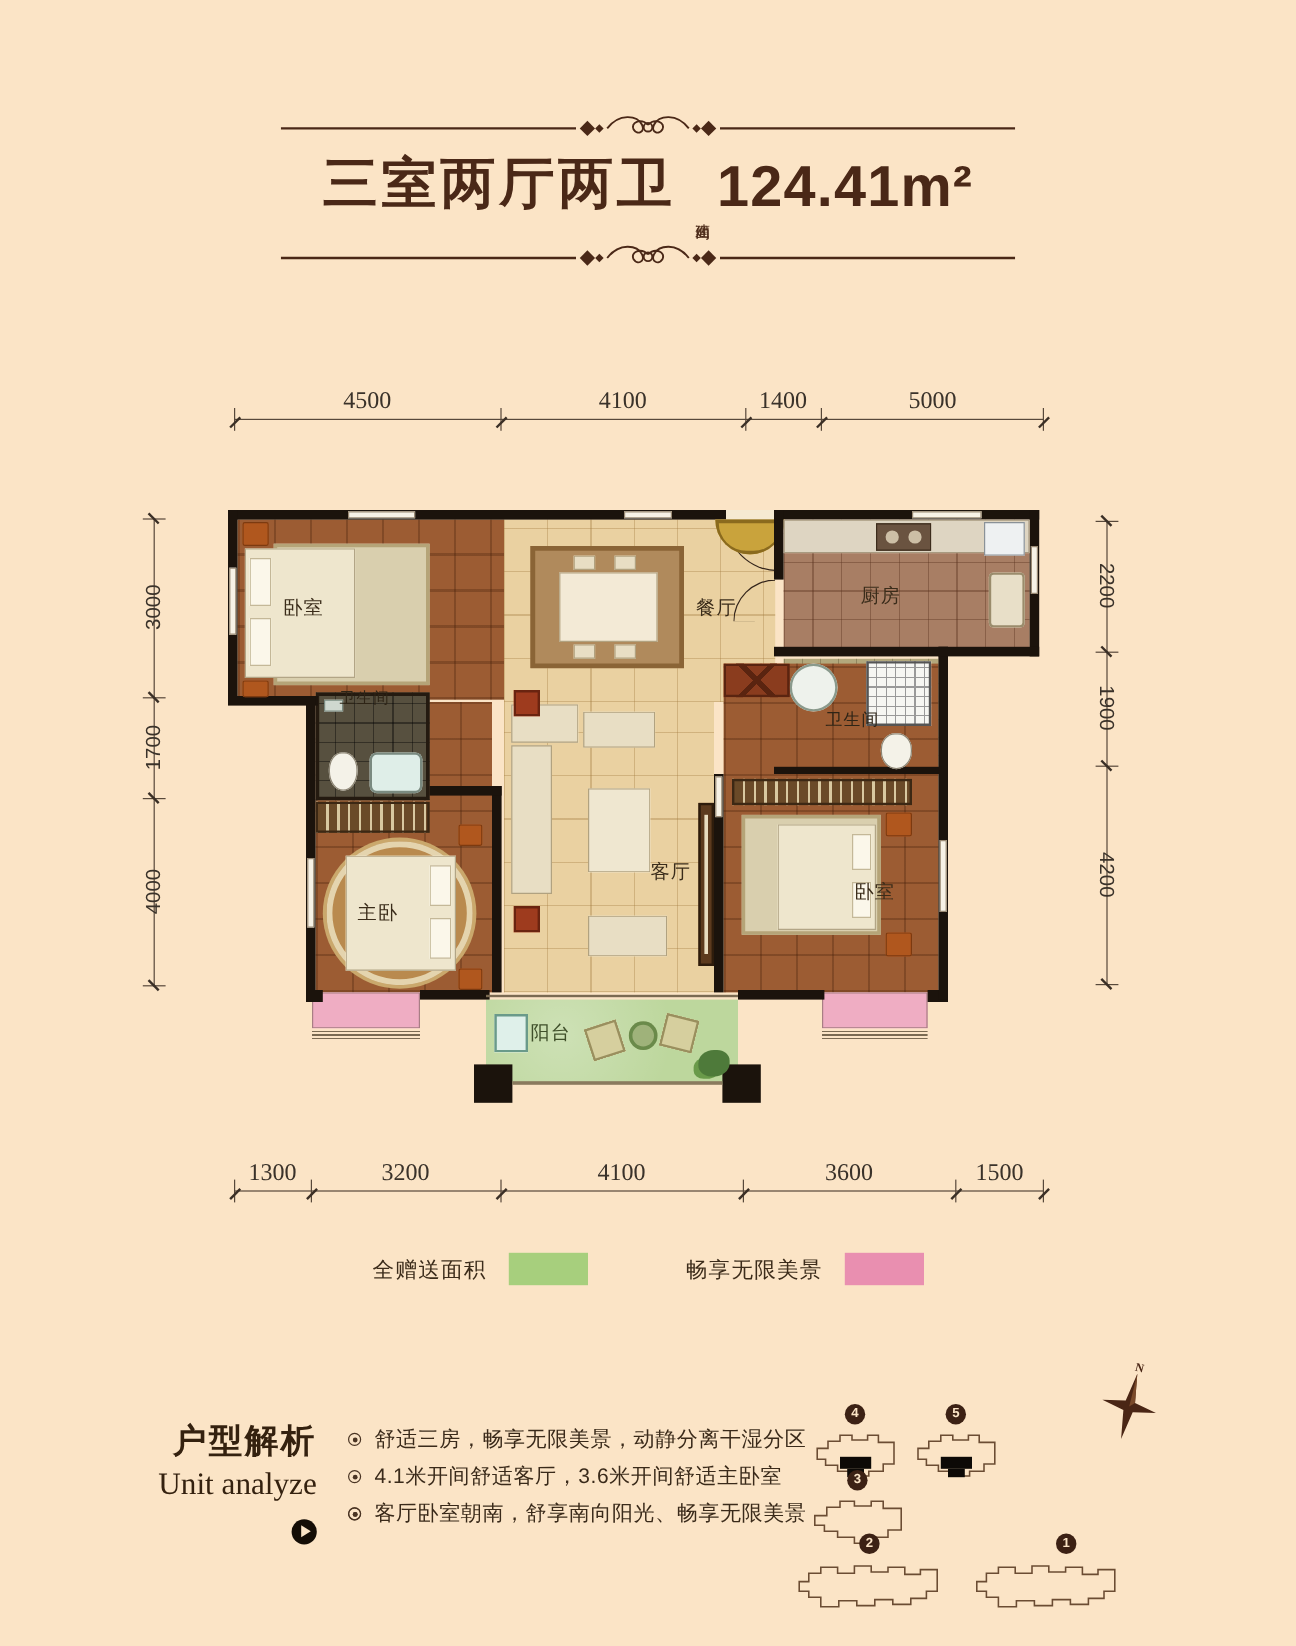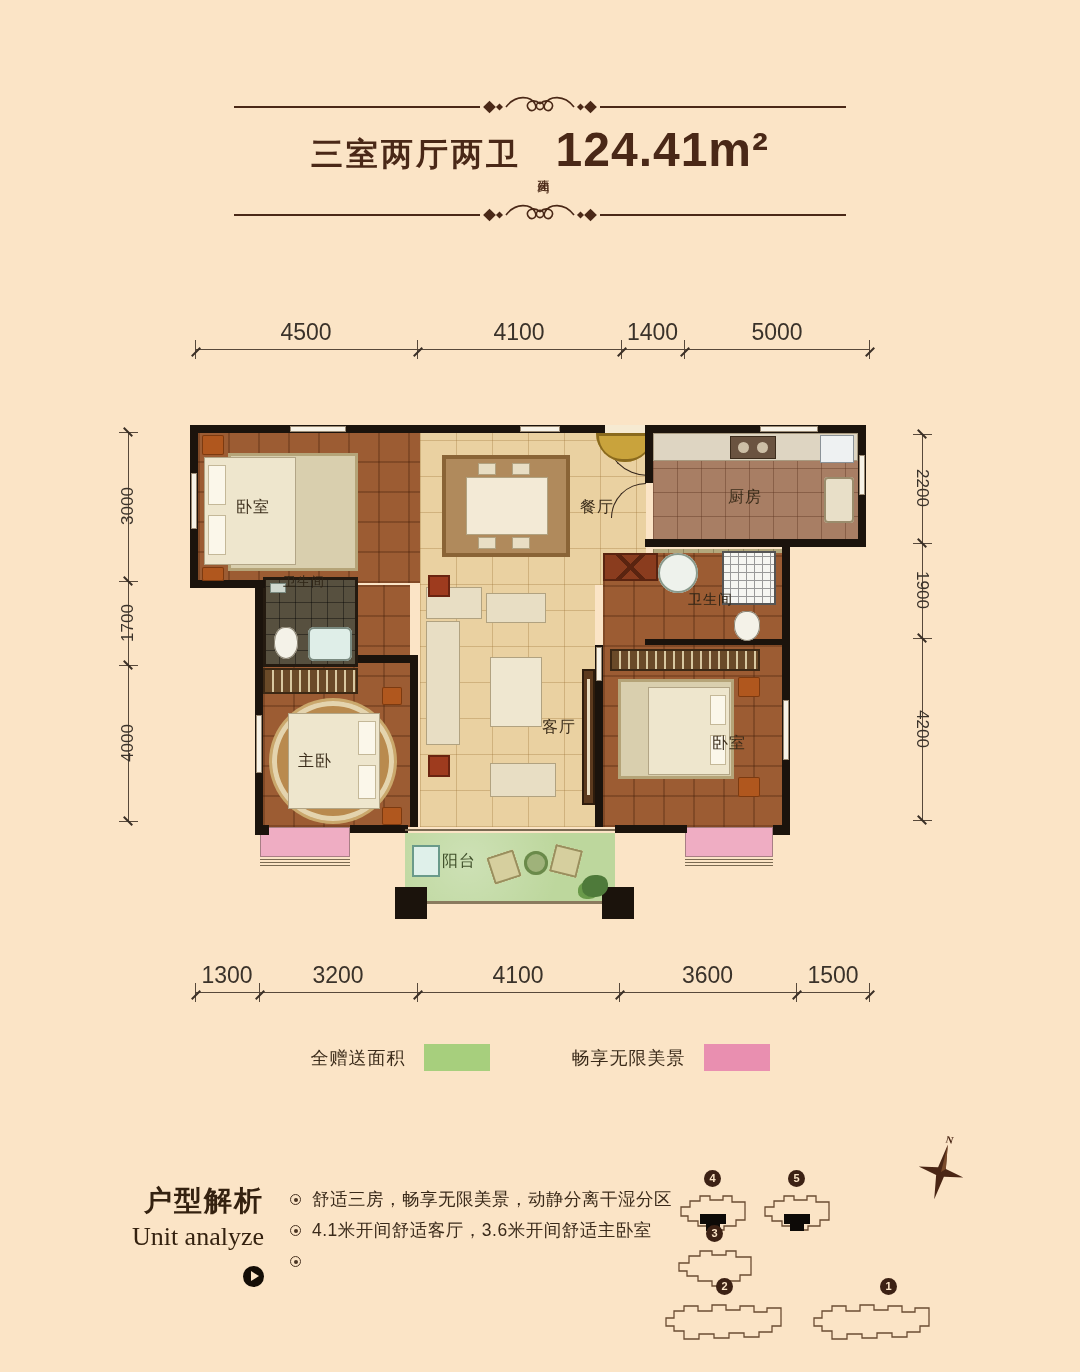--- a/index.html
+++ b/index.html
@@ -2,30 +2,30 @@
 <html><head>
 <meta charset="utf-8">
 <style>
   html,body{margin:0;padding:0;}
   body{font-family:"Liberation Sans",sans-serif;}
   .canvas{position:relative;width:1080px;height:1372px;background:#fbe4c6;overflow:hidden;}
 
   
   .divider{position:absolute;left:234px;width:612px;height:30px;}
   .title-row{position:absolute;left:0;right:0;top:122px;display:flex;align-items:flex-end;justify-content:center;color:#4a2817;}
-  .title-zh{font-size:32px;font-weight:bold;letter-spacing:3px;}
+  .title-zh{font-size:46px;font-weight:bold;letter-spacing:3px;}
   .area-note{writing-mode:vertical-rl;text-orientation:upright;font-size:12px;line-height:1.05;margin:0 6px 4px 16px;color:#4a2817;letter-spacing:1px;}
   .area-val{font-size:48px;font-weight:bold;letter-spacing:1px;}
 
   
   .hdim{position:absolute;width:675px;height:38px;}
   .hdim .line{position:absolute;left:0;right:0;bottom:10px;height:1px;background:#57483a;}
   .hdim .vtick{position:absolute;bottom:1px;width:1px;height:19px;background:#57483a;}
   .hdim .slash{position:absolute;bottom:7px;width:12px;height:2px;background:#3a2f26;transform:rotate(-45deg);}
-  .hdim .dlab{position:absolute;bottom:14px;text-align:center;font-size:23px;color:#3a322a;}
+  .hdim .dlab{position:absolute;bottom:14px;text-align:center;font-size:20px;color:#3a322a;font-family:Liberation Serif, serif;}
   .vdim{position:absolute;width:40px;height:390px;}
   .vdim .line{position:absolute;top:0;bottom:0;width:1px;background:#57483a;}
   .vdim .htick{position:absolute;width:19px;height:1px;background:#57483a;}
   .vdim .slash{position:absolute;width:12px;height:2px;background:#3a2f26;transform:rotate(45deg);}
   .vdim .vlab{position:absolute;width:80px;text-align:center;font-size:17px;color:#3a322a;}
   .rot-l{transform:rotate(-90deg);}
   .rot-r{transform:rotate(90deg);}
 
   
   .plan{position:absolute;left:190px;top:425px;width:676px;height:512px;}
@@ -299,21 +299,21 @@
     <div class="stand" style="left:548px;top:352px;width:22px;height:20px"></div>
 
     <div class="furn" style="left:222px;top:420px;width:28px;height:32px;background:#dff0ea;box-shadow:inset 0 0 0 2px #6a9a8a"></div>
     <div class="furn" style="left:300px;top:428px;width:28px;height:28px;background:#d6cf9e;box-shadow:inset 0 0 0 2px #9a8f5e;transform:rotate(-18deg)"></div>
     <div class="furn" style="left:362px;top:422px;width:28px;height:28px;background:#d6cf9e;box-shadow:inset 0 0 0 2px #9a8f5e;transform:rotate(14deg)"></div>
     <div class="furn" style="left:334px;top:426px;width:24px;height:24px;border-radius:50%;background:#9fb27a;box-shadow:inset 0 0 0 3px #6a8a4a"></div>
     <div class="furn" style="left:392px;top:450px;width:26px;height:22px;border-radius:50% 40% 50% 40%;background:#4e7a3a;box-shadow:-6px 4px 0 -2px #6a9a4a"></div>
 
     <span class="roomlab" style="left:46px;top:72px">卧室</span>
     <span class="roomlab" style="left:390px;top:72px">餐厅</span>
-    <span class="roomlab" style="left:538px;top:62px">厨房</span>
+    <span class="roomlab" style="left:527px;top:62px">厨房</span>
     <span class="roomlab" style="left:93px;top:148px;font-size:13px;color:#2e2416">卫生间</span>
     <span class="roomlab" style="left:498px;top:166px;font-size:14px;color:#2e2416">卫生间</span>
     <span class="roomlab" style="left:108px;top:326px">主卧</span>
     <span class="roomlab" style="left:352px;top:292px">客厅</span>
     <span class="roomlab" style="left:522px;top:308px">卧室</span>
     <span class="roomlab" style="left:252px;top:426px;color:#3f4f2a">阳台</span>
   </div>
 
   <div class="legend">
     <span class="lab">全赠送面积</span>
@@ -326,20 +326,21 @@
   <div class="analysis">
     <div class="an-left">
       <div class="an-zh">户型解析</div>
       <div class="an-en">Unit analyze</div>
       <span class="play"></span>
     </div>
     <div class="an-right">
       <div class="li"><span class="bdot"></span><span>舒适三房，畅享无限美景，动静分离干湿分区</span></div>
       <div class="li"><span class="bdot"></span><span>4.1米开间舒适客厅，3.6米开间舒适主卧室</span></div>
       <div class="li"><span class="bdot"></span></div>
+      <div class="li"><span class="bdot"></span><span>客厅卧室朝南，舒享南向阳光、畅享无限美景</span></div>
     </div>
   </div>
 
   <div class="site">
 
     <svg class="compass" viewBox="0 0 70 78">
       <g transform="rotate(14 35 42)">
         <text x="32" y="12" font-size="10" fill="#4a2615" font-family="Liberation Serif, serif" font-weight="bold">N</text>
         <path d="M35,14 L39,38 L58,42 L39,46 L35,70 L31,46 L12,42 L31,38 Z" fill="#4a2615"></path>
         <path d="M35,14 L39,38 L35,42 Z" fill="#7a4a2a"></path>

